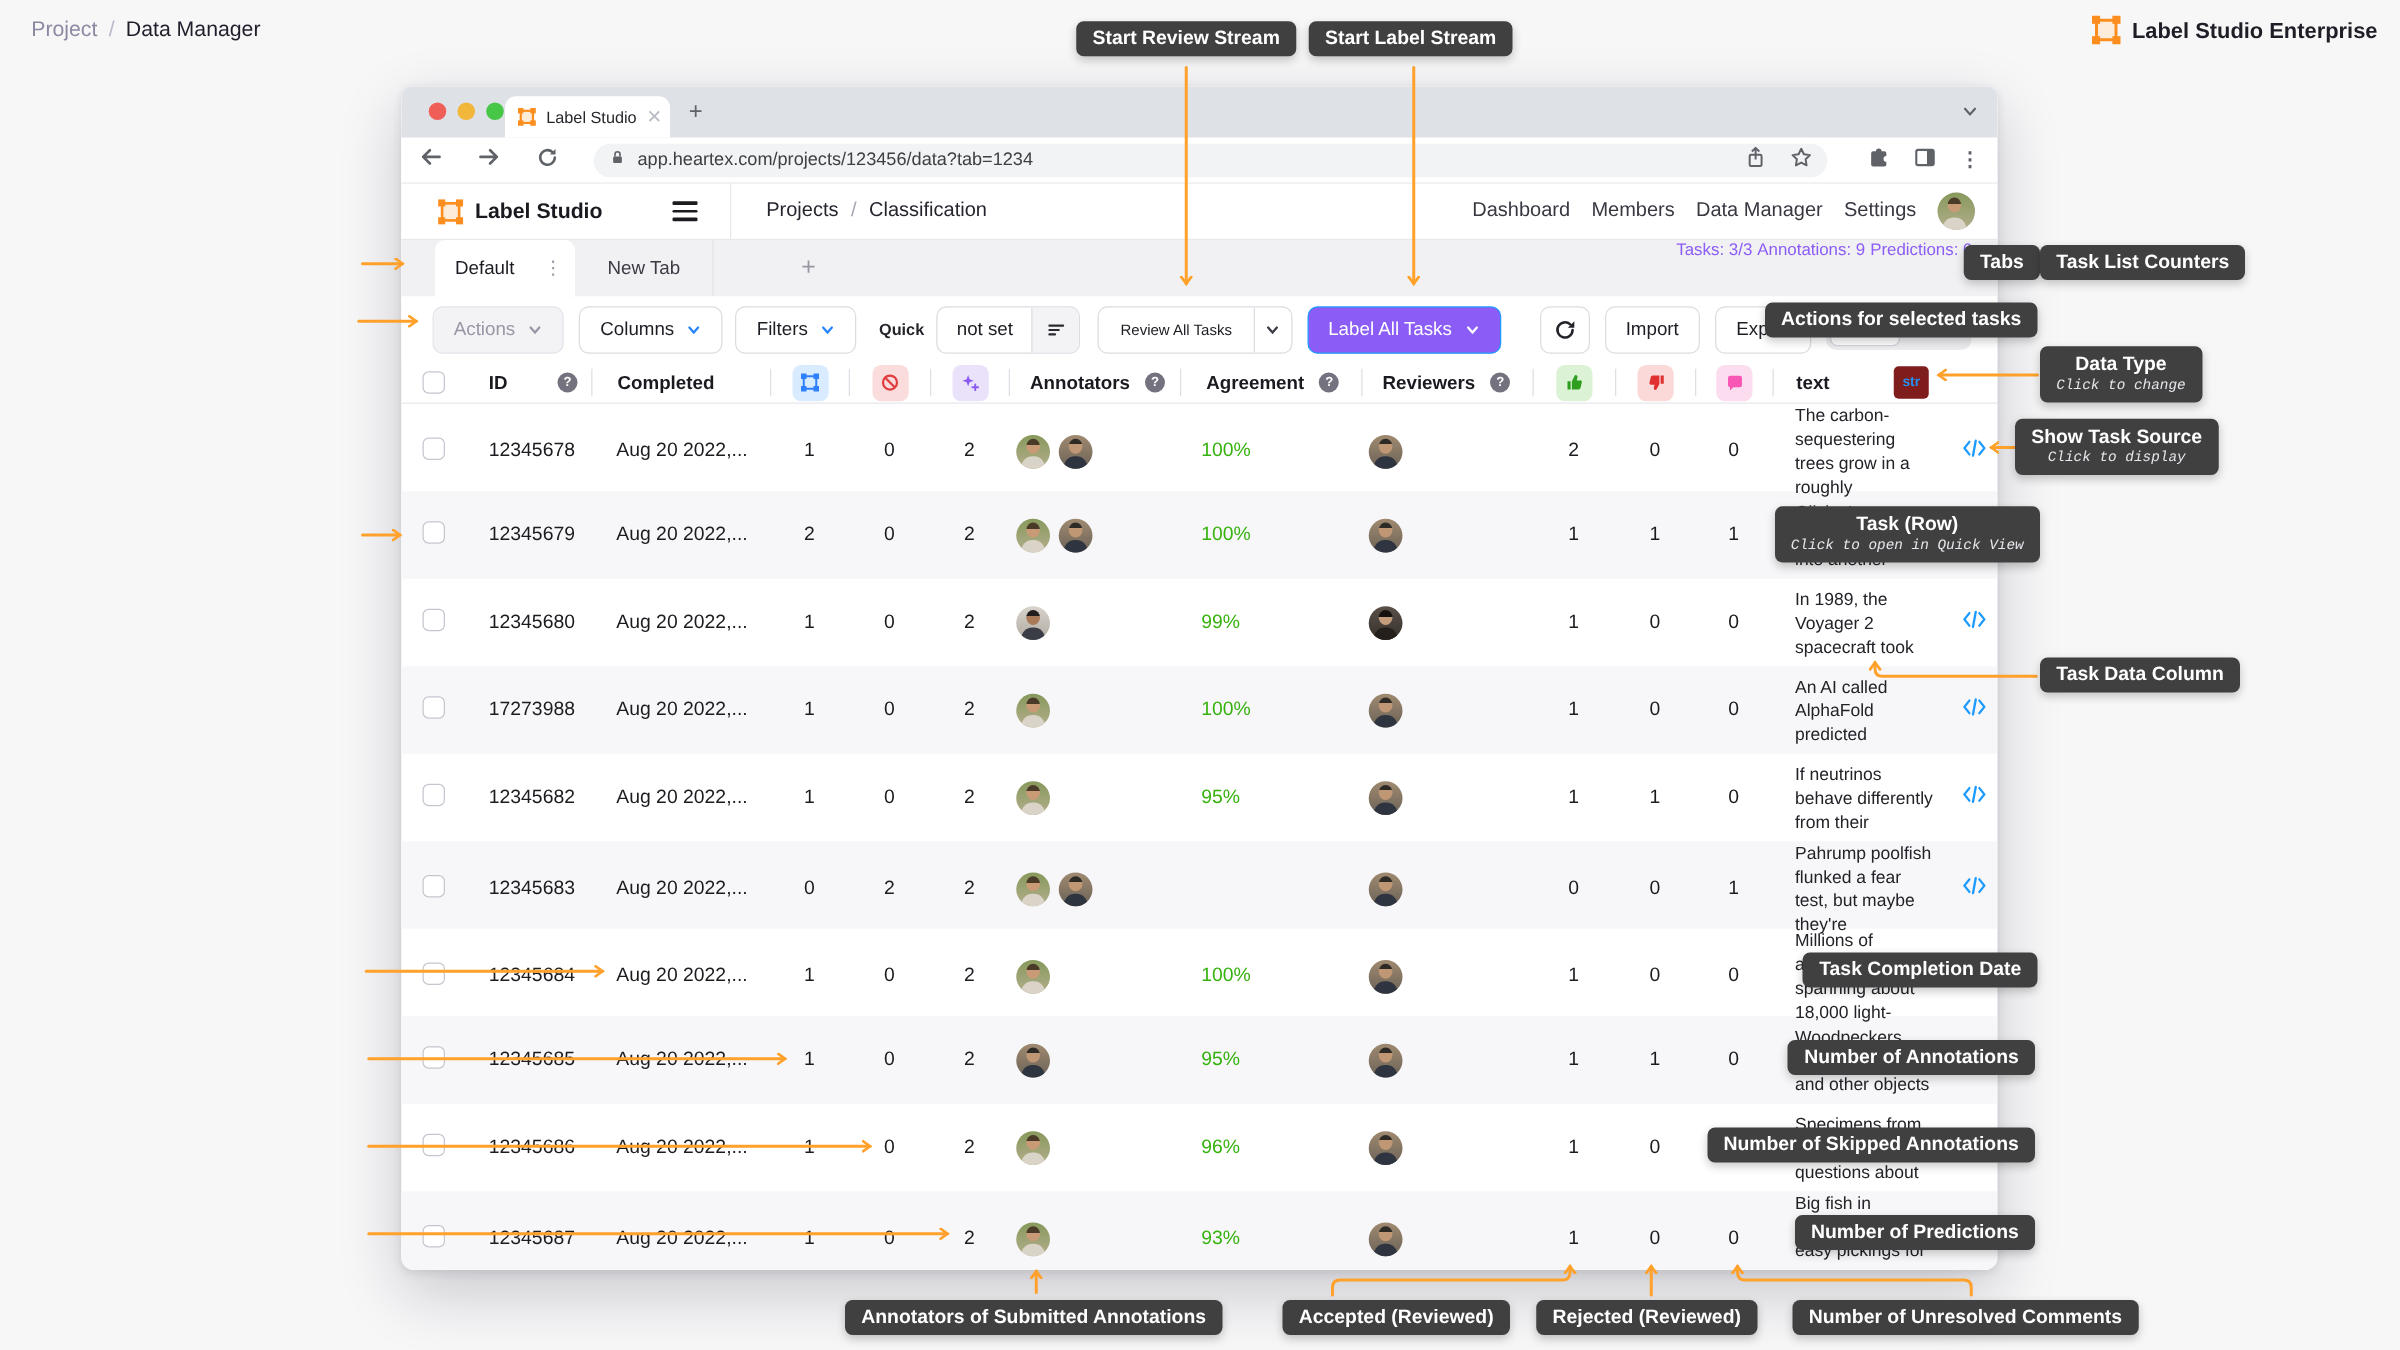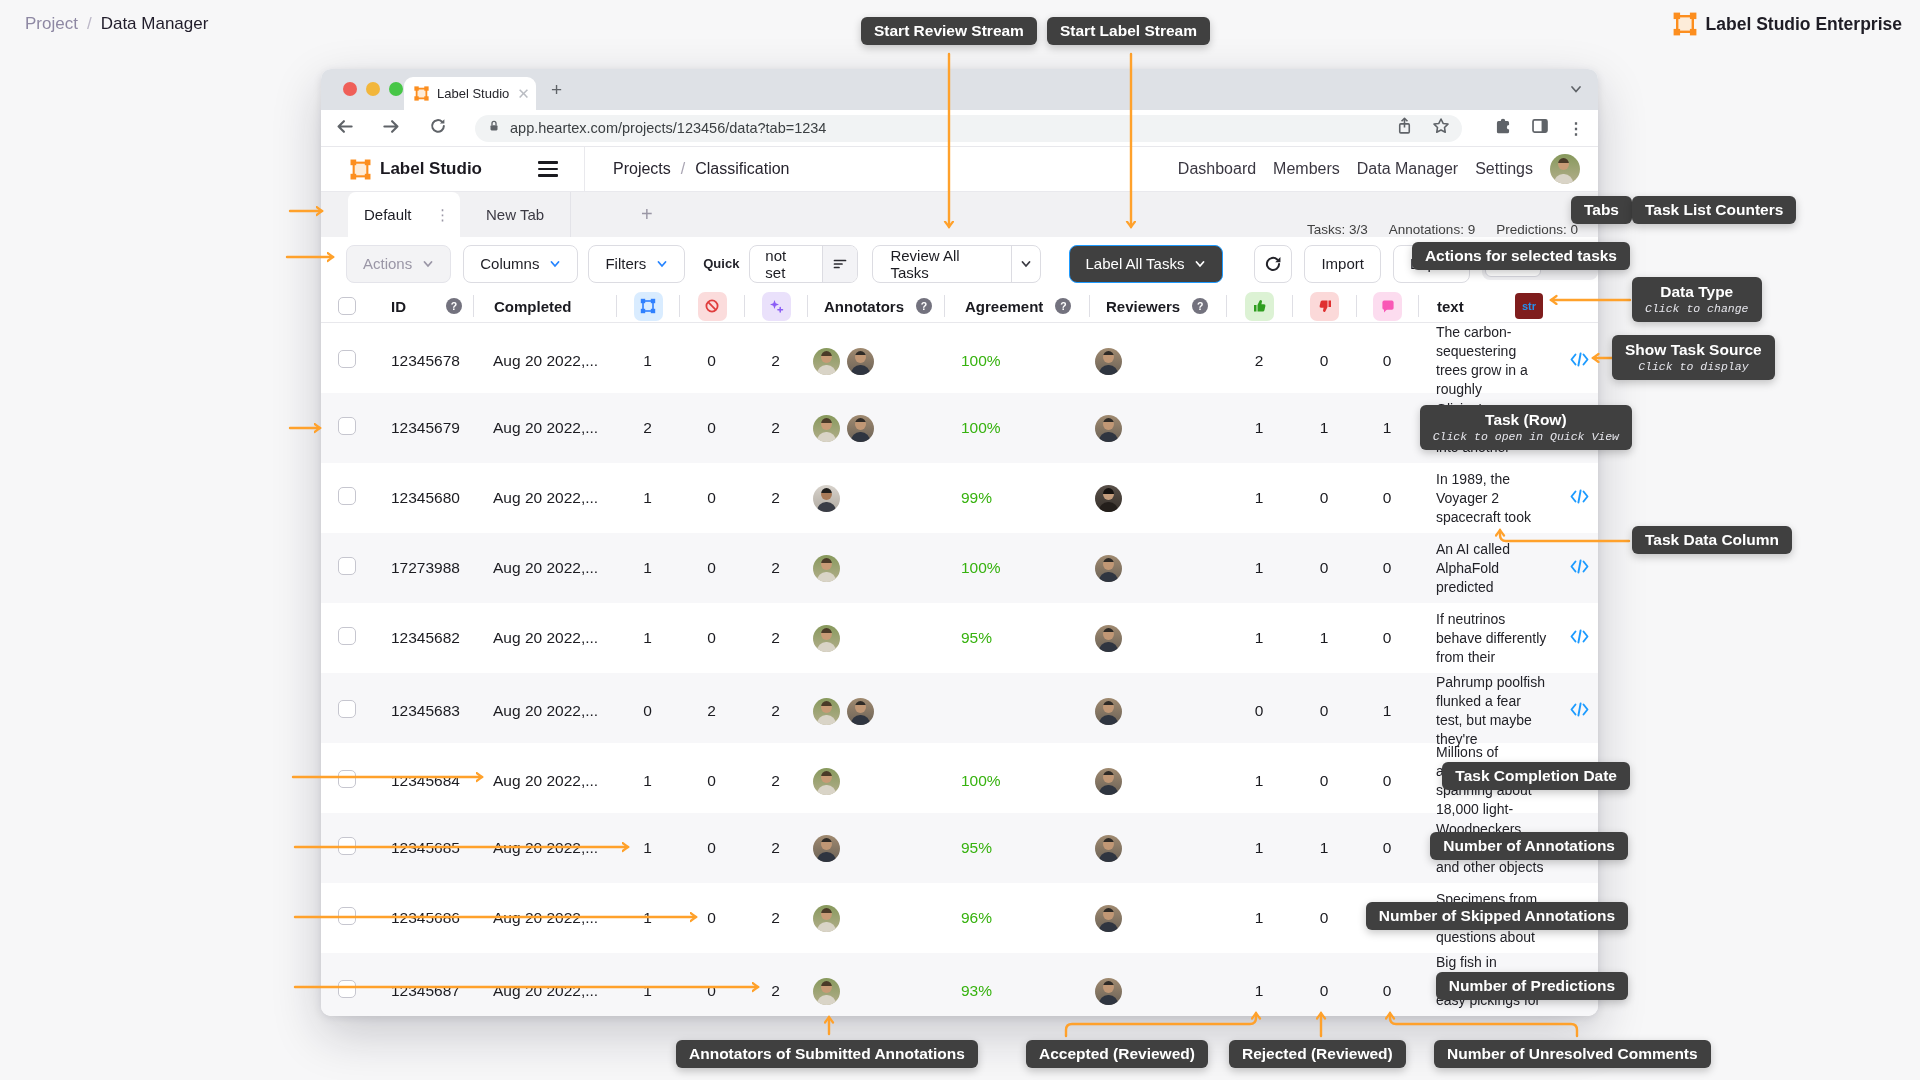--- a/index.html
+++ b/index.html
@@ -54,33 +54,33 @@
   .nav-bc .sep { color:#a9a5b3; }
   .nav-menu { margin-left:auto; display:flex; align-items:center; gap:17px; font-size:16px; color:#3a3741; }
   .nav-menu .item { white-space:nowrap; }
 
   .w-tabs { height:45px; background:#f1f1f3; flex:none; display:flex; align-items:flex-end; position:relative; }
   .dm-tab-active { height:45px; background:#fff; border-radius:8px 8px 0 0; margin-left:27px; width:112px; display:flex; align-items:center; padding:0 10px 0 16px; justify-content:space-between; }
   .dm-tab-active .lbl { font-size:15px; font-weight:500; color:#1c1c24; }
   .kebab { color:#9a97a5; font-size:15px; letter-spacing:0; line-height:1; }
   .dm-tab { height:45px; display:flex; align-items:center; padding:0 26px; font-size:15px; color:#3c3a44; }
   .dm-tab-add { color:#9a97a5; font-size:20px; padding:0 8px; height:45px; display:flex; align-items:center; border-left:1px solid #e3e3e8; padding-left:70px; }
-  .counters { position:absolute; right:20px; top:0; height:45px; display:flex; align-items:flex-end; gap:21px; font-size:13.5px; color:#404040; }
+  .counters { position:absolute; right:20px; top:0; height:45px; display:flex; align-items:flex-start; gap:4px; font-size:13.5px; color:#8b5cf6; }
 
   .w-toolbar { height:53px; background:#fff; flex:none; display:flex; align-items:center; padding-left:25px; }
   .btn { height:38px; border:1px solid #dcdce2; border-radius:8px; background:#fff; display:inline-flex; align-items:center; justify-content:center; gap:10px; font-size:15px; font-weight:500; color:#1d1d24; padding:0 16px; white-space:nowrap; }
   .btn-disabled { background:#f3f3f5; color:#9a96a6; border-color:#e4e4ea; }
   .order-lbl { font-size:13px; font-weight:700; color:#23232a; margin:0 10px 0 18px; }
   .notset { display:inline-flex; height:38px; border:1px solid #dcdce2; border-radius:8px; overflow:hidden; align-items:stretch; }
   .notset .val { display:flex; align-items:center; padding:0 15px; font-size:15px; font-weight:500; }
   .notset .sort { width:38px; background:#f3f3f6; border-left:1px solid #dcdce2; display:flex; align-items:center; justify-content:center; }
   .split { display:inline-flex; height:38px; border:1px solid #dcdce2; border-radius:8px; overflow:hidden; margin-left:14px; }
-  .split .main { display:flex; align-items:center; padding:0 17px; font-size:15px; font-weight:500; }
+  .split .main { display:flex; align-items:center; padding:0 17px; font-size:12px; font-weight:500; }
   .split .chev { width:30px; border-left:1px solid #dcdce2; display:flex; align-items:center; justify-content:center; }
-  .btn-blue { background:#404040; border-color:#1e9bff; color:#fff; margin-left:28px; }
+  .btn-blue { background:#8b5cf6; border-color:#1e9bff; color:#fff; margin-left:12px; }
   .btn-icon { width:40px; padding:0; margin-left:31px; }
   .seg { display:inline-flex; background:#ededf0; border-radius:8px; padding:3px; margin-left:12px; align-items:center; }
   .seg .on { background:#fff; border:1px solid #d5d5dc; border-radius:6px; padding:4px 15px; font-size:15px; font-weight:500; color:#1d1d24; }
   .seg .off { padding:4px 13px; font-size:15px; color:#95909f; }
 
   
   .grid { display:grid; grid-template-columns:52px 100px 143px 63px 65px 63px 137px 145px 137px 66px 64px 62px 143px 37px; align-items:center; }
   .w-thead { height:33px; flex:none; border-bottom:1px solid #e8e8ec; font-size:15px; font-weight:700; color:#1a1a20; }
   .hcell { display:flex; align-items:center; height:22px; }
   .hsep { border-left:1px solid #dfdfe5; }

